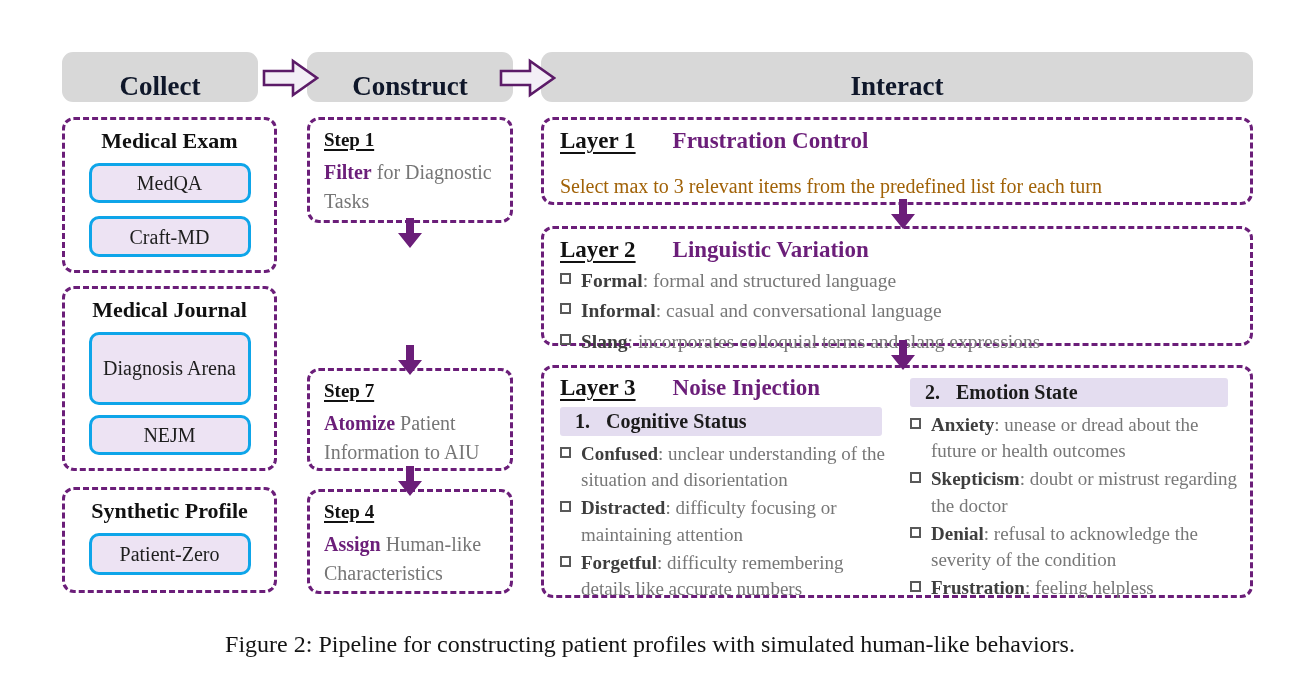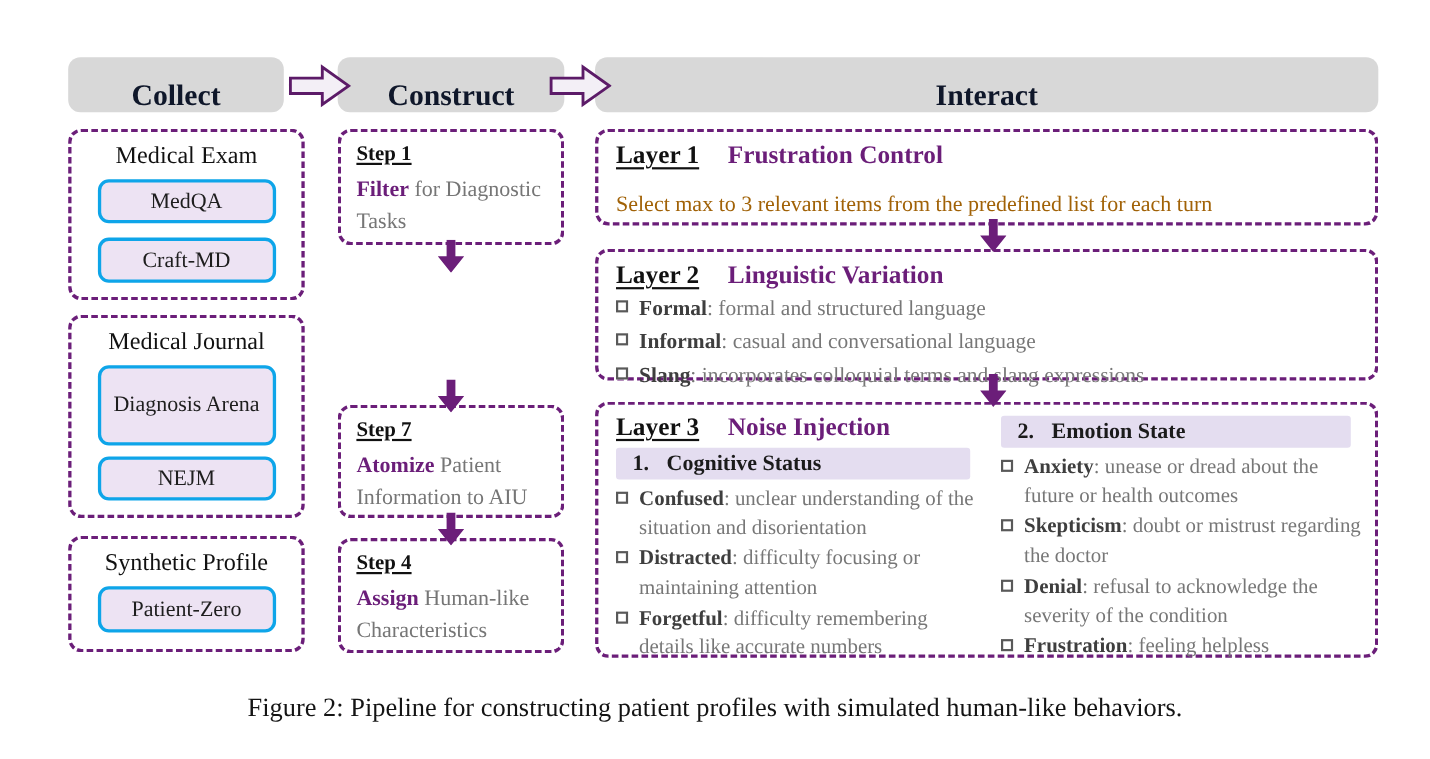--- a/index.html
+++ b/index.html
@@ -22,21 +22,21 @@
   .block-arrow-2 { left:499px; }
   
   .dashed-box {
     position:absolute; border:3px dashed #6B1E79; border-radius:12px; background:#fff;
   }
   
   .group { left:62px; width:215px; display:flex; flex-direction:column; align-items:center; padding-top:7px; }
   .group-1 { top:117px; height:156px; }
   .group-2 { top:286px; height:185px; }
   .group-3 { top:487px; height:106px; }
-  .group-title { font-weight:normal; font-size:22px; color:#111; line-height:1.25; margin-bottom:8px; }
+  .group-title { font-weight:bold; font-size:22px; color:#111; line-height:1.25; margin-bottom:8px; }
   .pill {
     background:#EDE3F3; border:3px solid #0ea5e9; border-radius:10px;
     width:162px; display:flex; align-items:center; justify-content:center;
     font-size:20px; color:#1e1e1e; text-align:center; line-height:1.3; margin-bottom:13px;
   }
   .pill-sm { height:42px; }
   .pill-lg { height:76px; margin-bottom:10px; }
   
   .step { left:307px; width:206px; padding:9px 14px; }
   .step-1 { top:117px; height:106px; }
@@ -54,21 +54,21 @@
   .va-c1 { left:398px; top:218px; }
   .va-c2 { left:398px; top:345px; }
   .va-c3 { left:398px; top:466px; }
   .va-i1 { left:891px; top:199px; }
   .va-i2 { left:891px; top:340px; }
   
   .layer { left:541px; width:712px; padding:8px 16px; }
   .layer-1 { top:117px; height:88px; }
   .layer-2 { top:226px; height:120px; }
   .layer-3 { top:365px; height:233px; }
-  .layer-head { display:flex; align-items:baseline; gap:26px; }
+  .layer-head { display:flex; align-items:baseline; gap:37px; }
   .layer-num {
     font-size:23px; font-weight:bold; color:#111;
     text-decoration:underline; text-decoration-thickness:2px; text-underline-offset:4px;
   }
   .layer-title { font-size:23px; font-weight:bold; color:#6B1E79; }
   .layer-note { font-size:20px; color:#a16207; margin-top:21px; }
   .chk-item { display:flex; gap:10px; font-size:19.5px; color:#777777; line-height:1.4; margin-top:3px; }
   .cb { flex:0 0 auto; width:11px; height:11px; border:2.5px solid #595959; margin-top:6px; background:#fff; }
   .term { font-weight:bold; color:#3e3e3e; }
   .l2-list { margin-top:4px; }

